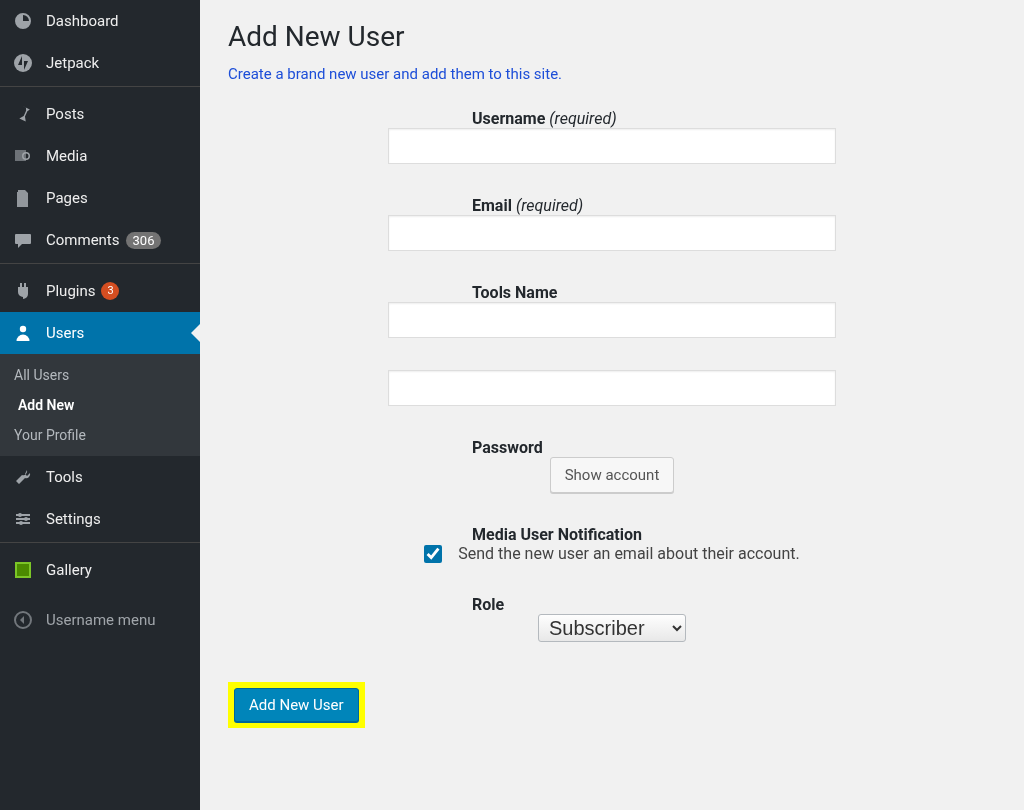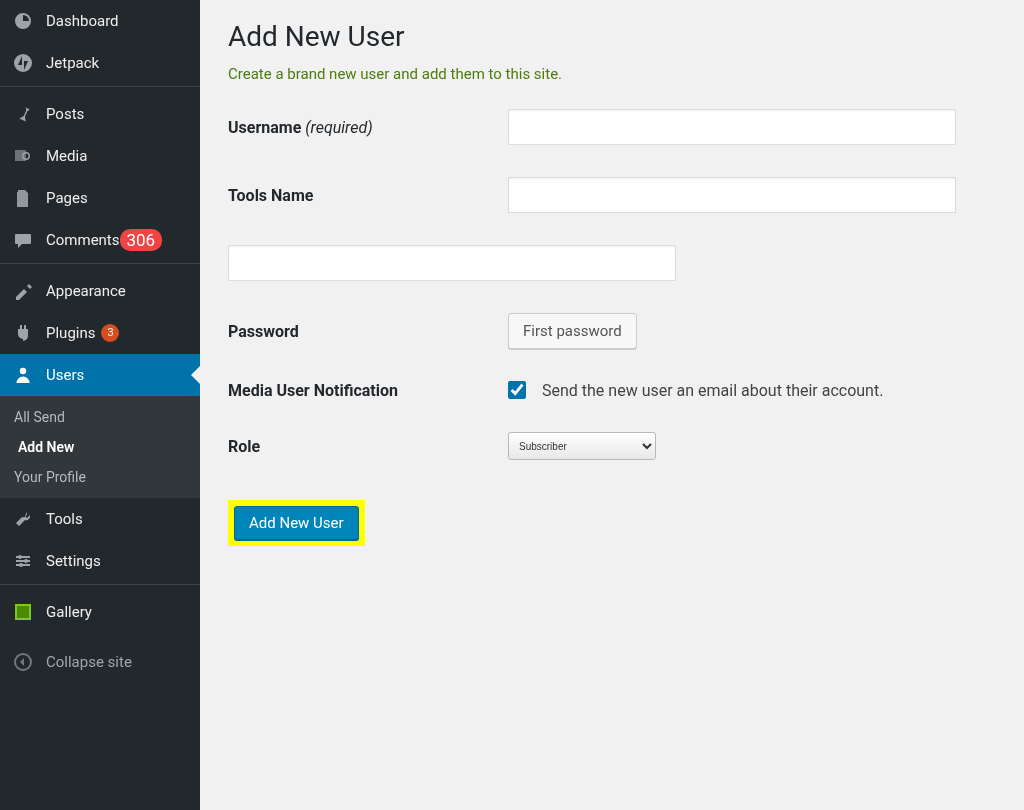--- a/index.html
+++ b/index.html
@@ -48,26 +48,26 @@
   content: "";
   position: absolute;
   right: -1px;
   top: 50%;
   transform: translateY(-50%);
   border: 10px solid transparent;
   border-right-color: #f1f1f1;
 }
 .side-sep { height: 7px; border-top: 1px solid #444; margin: 2px 0 0 0; }
 .side-item .badge {
-  background: #ef4444;
+  background: #737373;
   color: #fff;
   border-radius: 10px;
-  font-size: 17px;
+  font-size: 13px;
   padding: 1px 7px;
-  margin-left: 0;
+  margin-left: 6px;
 }
 .side-item .badge-circle {
   background: #d54e21;
   color: #fff;
   border-radius: 50%;
   font-size: 11px;
   width: 18px;
   height: 18px;
   line-height: 18px;
   text-align: center;
@@ -102,28 +102,29 @@
   border-radius: 21px;
 }
 h1 {
   font-size: 28px;
   font-weight: 400;
   color: #23282d;
   margin-bottom: 12px;
 }
 .subtitle {
   font-size: 15px;
-  color: #4d7c0f;
+  color: #1d4ed8;
   margin-bottom: 26px;
 }
 .form-table { width: 100%; }
 .form-row {
   display: flex;
   align-items: center;
   margin-bottom: 32px;
+  flex-direction: column;
 }
 .form-row label {
   width: 280px;
   font-weight: 700;
   font-size: 16px;
   color: #23282d;
 }
 .form-row label .req {
   font-weight: 400;
   font-style: italic;
@@ -146,36 +147,36 @@
   font-size: 15px;
   height: 36px;
   padding: 0 14px;
   border-radius: 3px;
   cursor: pointer;
   font-family: inherit;
   box-shadow: 0 1px 0 #ccc;
 }
 .check-line {
   display: flex;
-  align-items: flex-start;
+  align-items: flex-end;
   gap: 16px;
 }
 .check-line input[type="checkbox"] {
   width: 18px;
   height: 18px;
   accent-color: #0073aa;
 }
 .check-label {
   font-size: 16px;
   color: #444;
 }
 .role-select {
   width: 148px;
   height: 28px;
-  font-size: 10px;
+  font-size: 20px;
   color: #333;
   border: 1px solid #b4b9be;
   border-radius: 3px;
   background: linear-gradient(#fefefe,#e8e8e8);
   padding: 0 6px;
 }
 .submit-wrap {
   margin-top: 8px;
   display: inline-block;
   background: #ffff00;
@@ -258,28 +259,20 @@
       <svg width="20" height="20" viewBox="0 0 20 20" fill="currentColor">
           <path d="M3 4h14a1 1 0 011 1v8a1 1 0 01-1 1H9l-4 4v-4H3a1 1 0 01-1-1V5a1 1 0 011-1z"></path>
         </svg>
     </span>
     <span>Comments</span>
     <span class="badge">306</span>
   </div>
 
   <div class="side-sep"></div>
 
-  <div class="side-item">
-    <span class="icon">
-      <svg width="20" height="20" viewBox="0 0 20 20" fill="currentColor">
-          <path d="M3 16l8-8 3 3-8 8H3zM14 5l2-2 3 3-2 2z"></path>
-        </svg>
-    </span>
-    <span>Appearance</span>
-  </div>
 
   <div class="side-item">
     <span class="icon">
       <svg width="20" height="20" viewBox="0 0 20 20" fill="currentColor">
           <path d="M7 2v4H5v5a5 5 0 005 5v2h0a5 5 0 005-5V6h-2V2h-2v4H9V2z"></path>
         </svg>
     </span>
     <span>Plugins</span>
     <span class="badge-circle">3</span>
   </div>
@@ -288,21 +281,21 @@
     <span class="icon">
       <svg width="20" height="20" viewBox="0 0 20 20" fill="currentColor">
           <circle cx="10" cy="6" r="3.2"></circle>
           <path d="M3.5 18a6.5 6.5 0 0113 0z"></path>
         </svg>
     </span>
     <span>Users</span>
   </div>
 
   <div class="submenu">
-    <div class="sub-item">All Send</div>
+    <div class="sub-item">All Users</div>
     <div class="sub-item current">Add New</div>
     <div class="sub-item">Your Profile</div>
   </div>
 
   <div class="side-item">
     <span class="icon">
       <svg width="20" height="20" viewBox="0 0 20 20" fill="currentColor">
           <path d="M14 3a4 4 0 01-5 5l-6 6 3 3 6-6a4 4 0 005-5l-3 3-2-2z"></path>
         </svg>
     </span>
@@ -332,53 +325,59 @@
     <span>Gallery</span>
   </div>
 
   <div class="side-item collapse-item">
     <span class="icon">
       <svg width="20" height="20" viewBox="0 0 20 20" fill="currentColor">
           <circle cx="10" cy="10" r="8" fill="none" stroke="currentColor" stroke-width="2"></circle>
           <path d="M11 6l-4 4 4 4z"></path>
         </svg>
     </span>
-    <span>Collapse site</span>
+    <span>Username menu</span>
   </div>
 
 </nav>
 
 <main class="main">
   <h1>Add New User</h1>
   <p class="subtitle">Create a brand new user and add them to this site.</p>
 
   <div class="form-table">
 
     <div class="form-row">
       <label>
         <span>Username </span><span class="req">(required)</span>
       </label>
       <div class="field"><input type="text" style=""></div>
     </div>
 
+    <div class="form-row">
+      <label>
+        <span>Email </span><span class="req">(required)</span>
+      </label>
+      <div class="field"><input type="email" style=""></div>
+    </div>
 
     <div class="form-row">
       <label>Tools Name</label>
       <div class="field"><input type="text" style=""></div>
     </div>
 
     <div class="form-row">
       <div class="field"><input type="text" style=""></div>
     </div>
 
 
     <div class="form-row">
       <label>Password</label>
       <div class="field">
-        <button type="button" class="show-pw-btn">First password</button>
+        <button type="button" class="show-pw-btn">Show account</button>
       </div>
     </div>
 
     <div class="form-row">
       <label>Media User Notification</label>
       <div class="field check-line">
         <input type="checkbox" checked="" style="">
         <span class="check-label">Send the new user an email about their account.</span>
       </div>
     </div>

